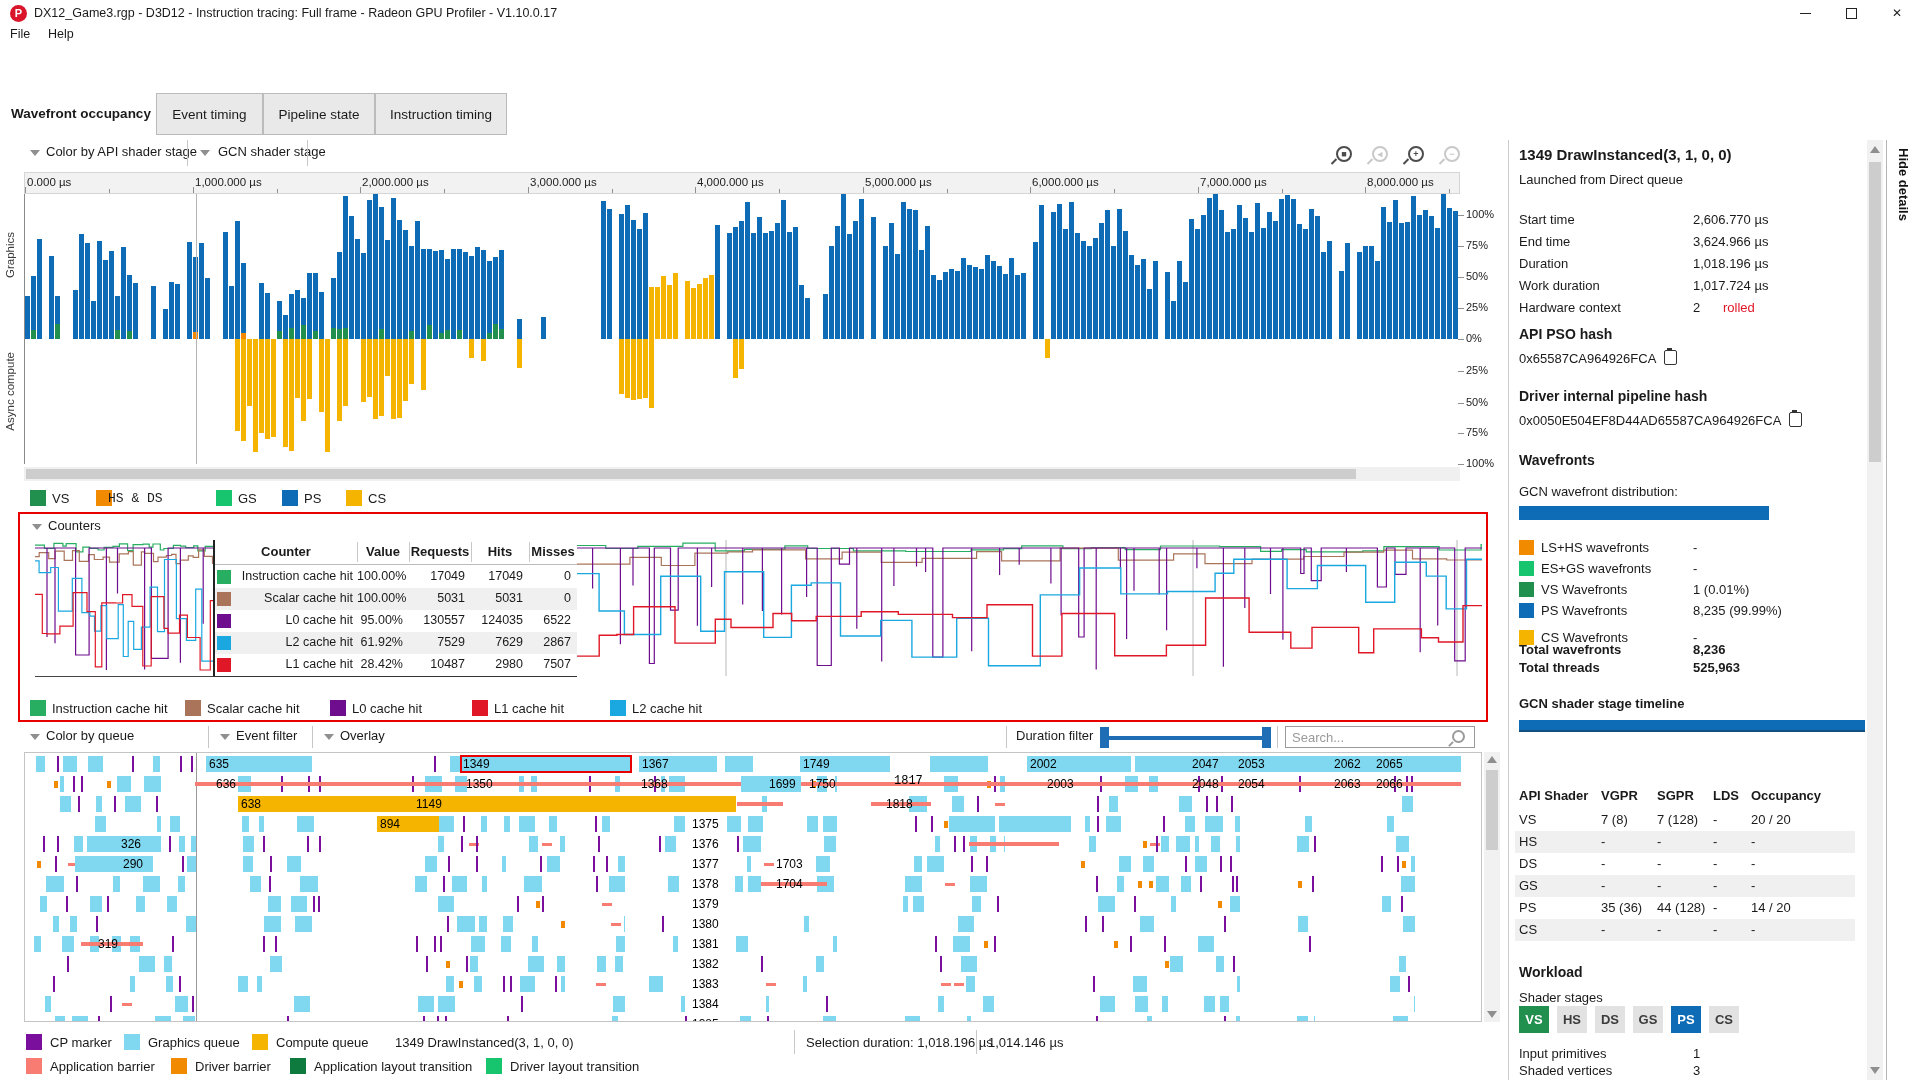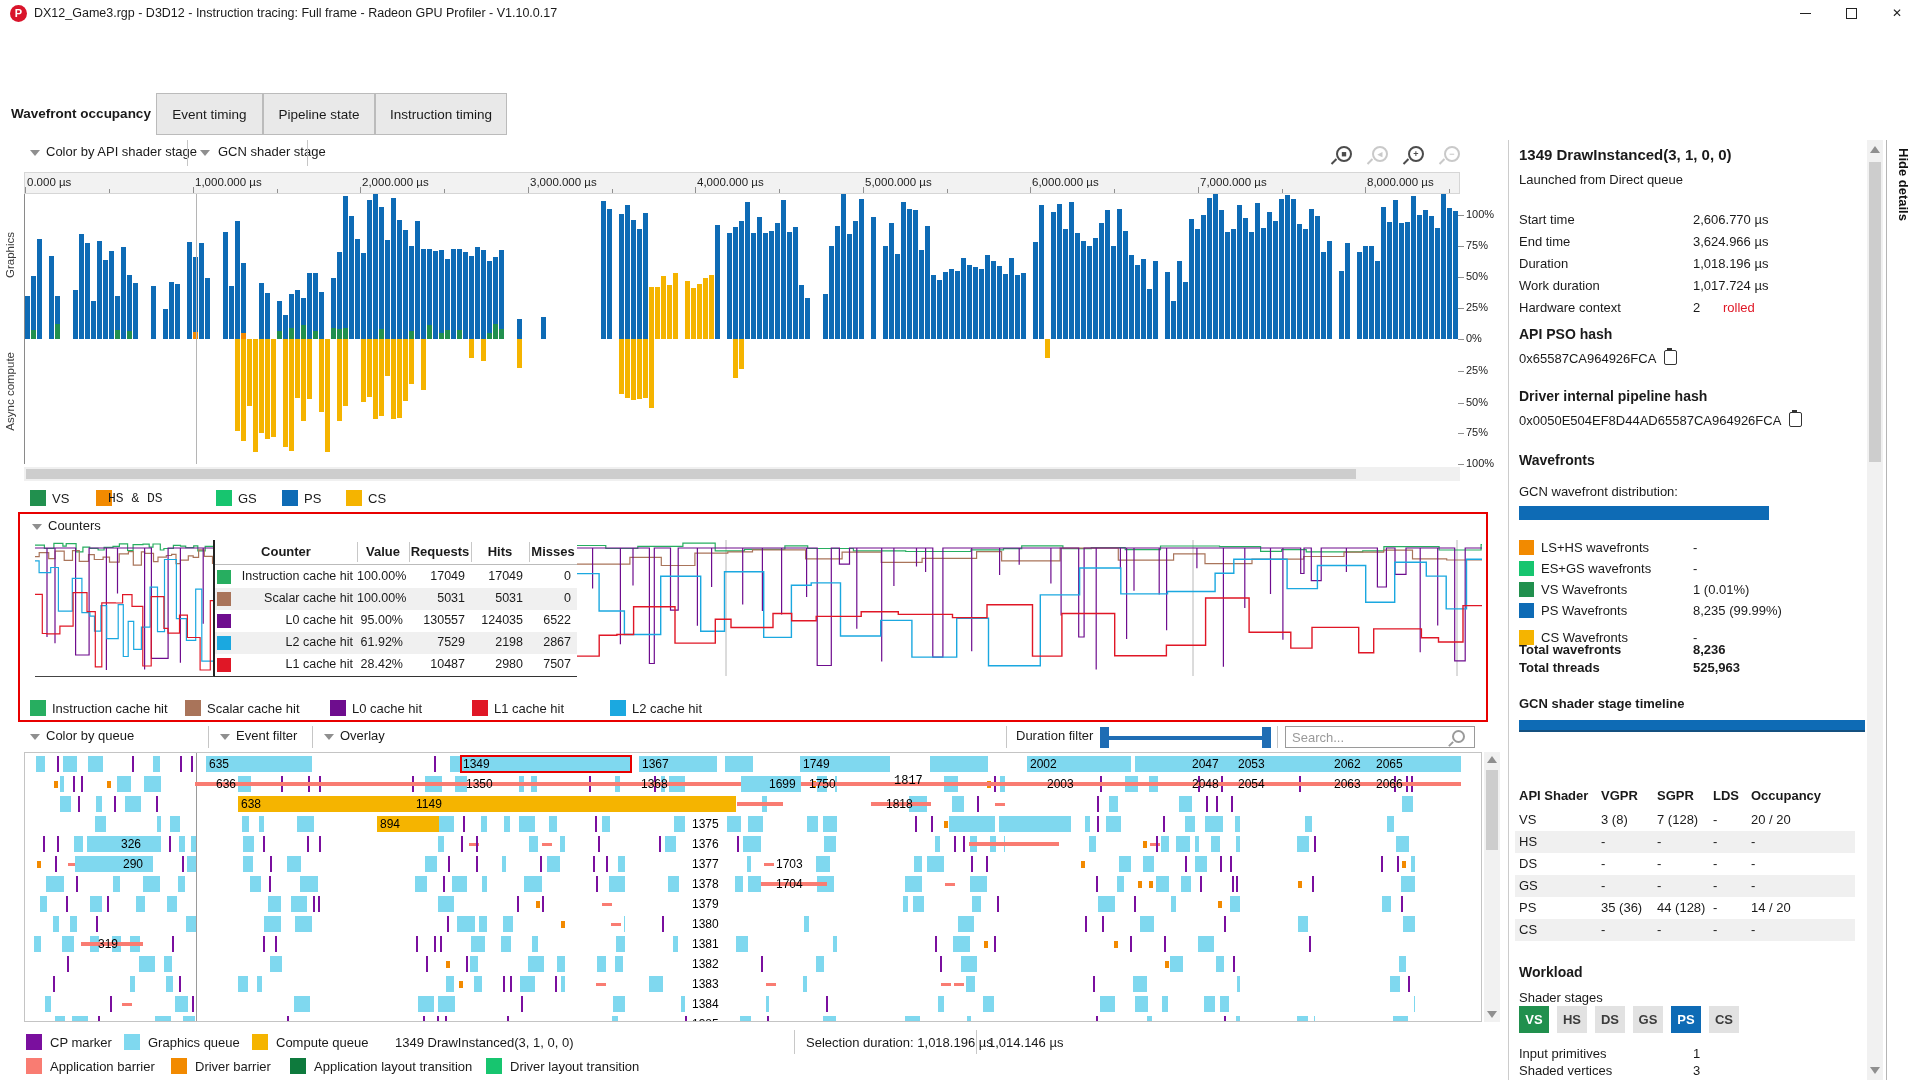--- a/index.html
+++ b/index.html
@@ -73,20 +73,24 @@
 <div id="app">
 
   <div class="titlebar">
     <div class="logo"><span>P</span></div>
     <div class="wtitle">DX12_Game3.rgp - D3D12 - Instruction tracing: Full frame - Radeon GPU Profiler - V1.10.0.17</div>
     <div class="winbtn" style="left:1782px;"><span class="minglyph"></span></div>
     <div class="winbtn" style="left:1828px;"><span class="maxglyph"></span></div>
     <div class="winbtn" style="left:1874px;"><span>✕</span></div>
   </div>
 
+  <div class="menubar" id="menubar">
+      <div class="menuitem abs" style="left: 10px; top: 1px; font-size: 12.5px;">File</div>
+      <div class="menuitem abs" style="left: 48px; top: 1px; font-size: 12.5px;">Help</div>
+    </div>
 
 
   <div id="tabs">
       <div class="tab active" style="left: 8px; width: 146px;">Wavefront occupancy</div>
       <div class="tab" style="left: 156px; width: 107px;">Event timing</div>
       <div class="tab" style="left: 263px; width: 112px;">Pipeline state</div>
       <div class="tab" style="left: 375px; width: 132px;">Instruction timing</div>
     </div>
 
   <div>
@@ -482,21 +486,21 @@
       <div class="ctable-cell" style="left: 20px; top: 73px; width: 118px;">L0 cache hit</div>
       <div class="ctable-cell" style="left: 142px; top: 73px; width: 46px;">95.00%</div>
       <div class="ctable-cell" style="left: 194px; top: 73px; width: 56px;">130557</div>
       <div class="ctable-cell" style="left: 256px; top: 73px; width: 52px;">124035</div>
       <div class="ctable-cell" style="left: 314px; top: 73px; width: 42px;">6522</div>
       <div class="abs" style="left: 0px; top: 92px; width: 362px; height: 22px; background: rgb(240, 240, 240);"></div>
       <div class="abs" style="left: 2px; top: 96px; width: 14px; height: 14px; background: rgb(27, 168, 224);"></div>
       <div class="ctable-cell" style="left: 20px; top: 95px; width: 118px;">L2 cache hit</div>
       <div class="ctable-cell" style="left: 142px; top: 95px; width: 46px;">61.92%</div>
       <div class="ctable-cell" style="left: 194px; top: 95px; width: 56px;">7529</div>
-      <div class="ctable-cell" style="left: 256px; top: 95px; width: 52px;">2198</div>
+      <div class="ctable-cell" style="left: 256px; top: 95px; width: 52px;">7629</div>
       <div class="ctable-cell" style="left: 314px; top: 95px; width: 42px;">2867</div>
       <div class="abs" style="left: 2px; top: 118px; width: 14px; height: 14px; background: rgb(224, 23, 38);"></div>
       <div class="ctable-cell" style="left: 20px; top: 117px; width: 118px;">L1 cache hit</div>
       <div class="ctable-cell" style="left: 142px; top: 117px; width: 46px;">28.42%</div>
       <div class="ctable-cell" style="left: 194px; top: 117px; width: 56px;">10487</div>
       <div class="ctable-cell" style="left: 256px; top: 117px; width: 52px;">2980</div>
       <div class="ctable-cell" style="left: 314px; top: 117px; width: 42px;">7507</div>
     </div>
   <div class="abs" style="left:577px;top:540px;width:905px;height:136px;" id="bigchart"><svg width="905" height="136">
         <line x1="149" x2="149" y1="0" y2="136" stroke="#b8b8b8"></line>
@@ -1104,21 +1108,21 @@
     <div class="p-lbl b" style="left:184px;top:520px;">525,963</div>
     <div class="p-lbl b" style="left:10px;top:556px;font-size:13px;">GCN shader stage timeline</div>
     <div class="abs" style="left: 10px; top: 580px; width: 346px; height: 10px; border-bottom: 2px solid rgb(20, 80, 127); background: rgb(14, 107, 181);" id="stagetimelinebar"></div>
     <div id="shadertable">
         <div class="p-lbl" style="left: 10px; top: 648px; font-weight: bold;">API Shader</div>
         <div class="p-lbl" style="left: 92px; top: 648px; font-weight: bold;">VGPR</div>
         <div class="p-lbl" style="left: 148px; top: 648px; font-weight: bold;">SGPR</div>
         <div class="p-lbl" style="left: 204px; top: 648px; font-weight: bold;">LDS</div>
         <div class="p-lbl" style="left: 242px; top: 648px; font-weight: bold;">Occupancy</div>
         <div class="p-lbl" style="left: 10px; top: 672px;">VS</div>
-        <div class="p-lbl" style="left: 92px; top: 672px;">3 (8)</div>
+        <div class="p-lbl" style="left: 92px; top: 672px;">7 (8)</div>
         <div class="p-lbl" style="left: 148px; top: 672px;">7 (128)</div>
         <div class="p-lbl" style="left: 204px; top: 672px;">-</div>
         <div class="p-lbl" style="left: 242px; top: 672px;">20 / 20</div>
         <div class="abs" style="left: 6px; top: 691px; width: 340px; height: 22px; background: rgb(240, 240, 240);"></div>
         <div class="p-lbl" style="left: 10px; top: 694px;">HS</div>
         <div class="p-lbl" style="left: 92px; top: 694px;">-</div>
         <div class="p-lbl" style="left: 148px; top: 694px;">-</div>
         <div class="p-lbl" style="left: 204px; top: 694px;">-</div>
         <div class="p-lbl" style="left: 242px; top: 694px;">-</div>
         <div class="p-lbl" style="left: 10px; top: 716px;">DS</div>

